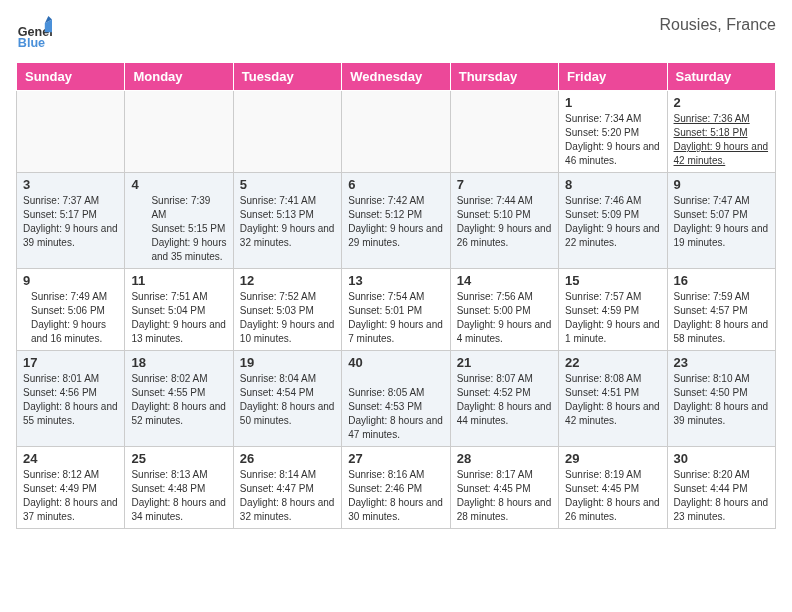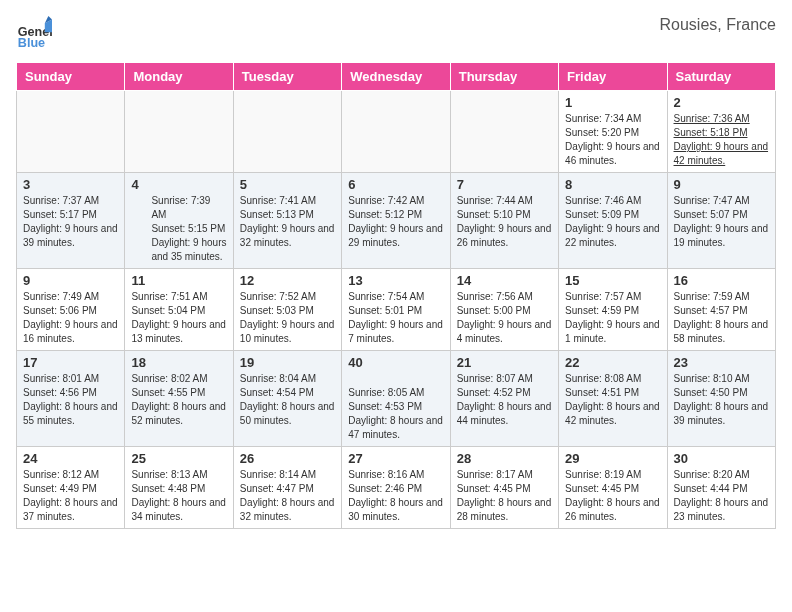--- a/index.html
+++ b/index.html
@@ -148,21 +148,21 @@
         <td>
           <span class="day-num">9</span>
           <div class="day-info" style="white-space: pre-line;">Sunrise: 7:47 AM
 Sunset: 5:07 PM
 Daylight: 9 hours and 19 minutes.</div>
         </td>
       </tr>
       <tr class="row-even">
         <td>
           <span class="day-num">9</span>
-          <div class="day-info" style="white-space: pre-line;">Sunrise: 7:49 AM
+          <div class="day-info" style="white-space: pre-line; margin-left: 8px;">Sunrise: 7:49 AM
 Sunset: 5:06 PM
 Daylight: 9 hours and 16 minutes.</div>
         </td>
         <td>
           <span class="day-num">11</span>
           <div class="day-info" style="white-space: pre-line;">Sunrise: 7:51 AM
 Sunset: 5:04 PM
 Daylight: 9 hours and 13 minutes.</div>
         </td>
         <td>

